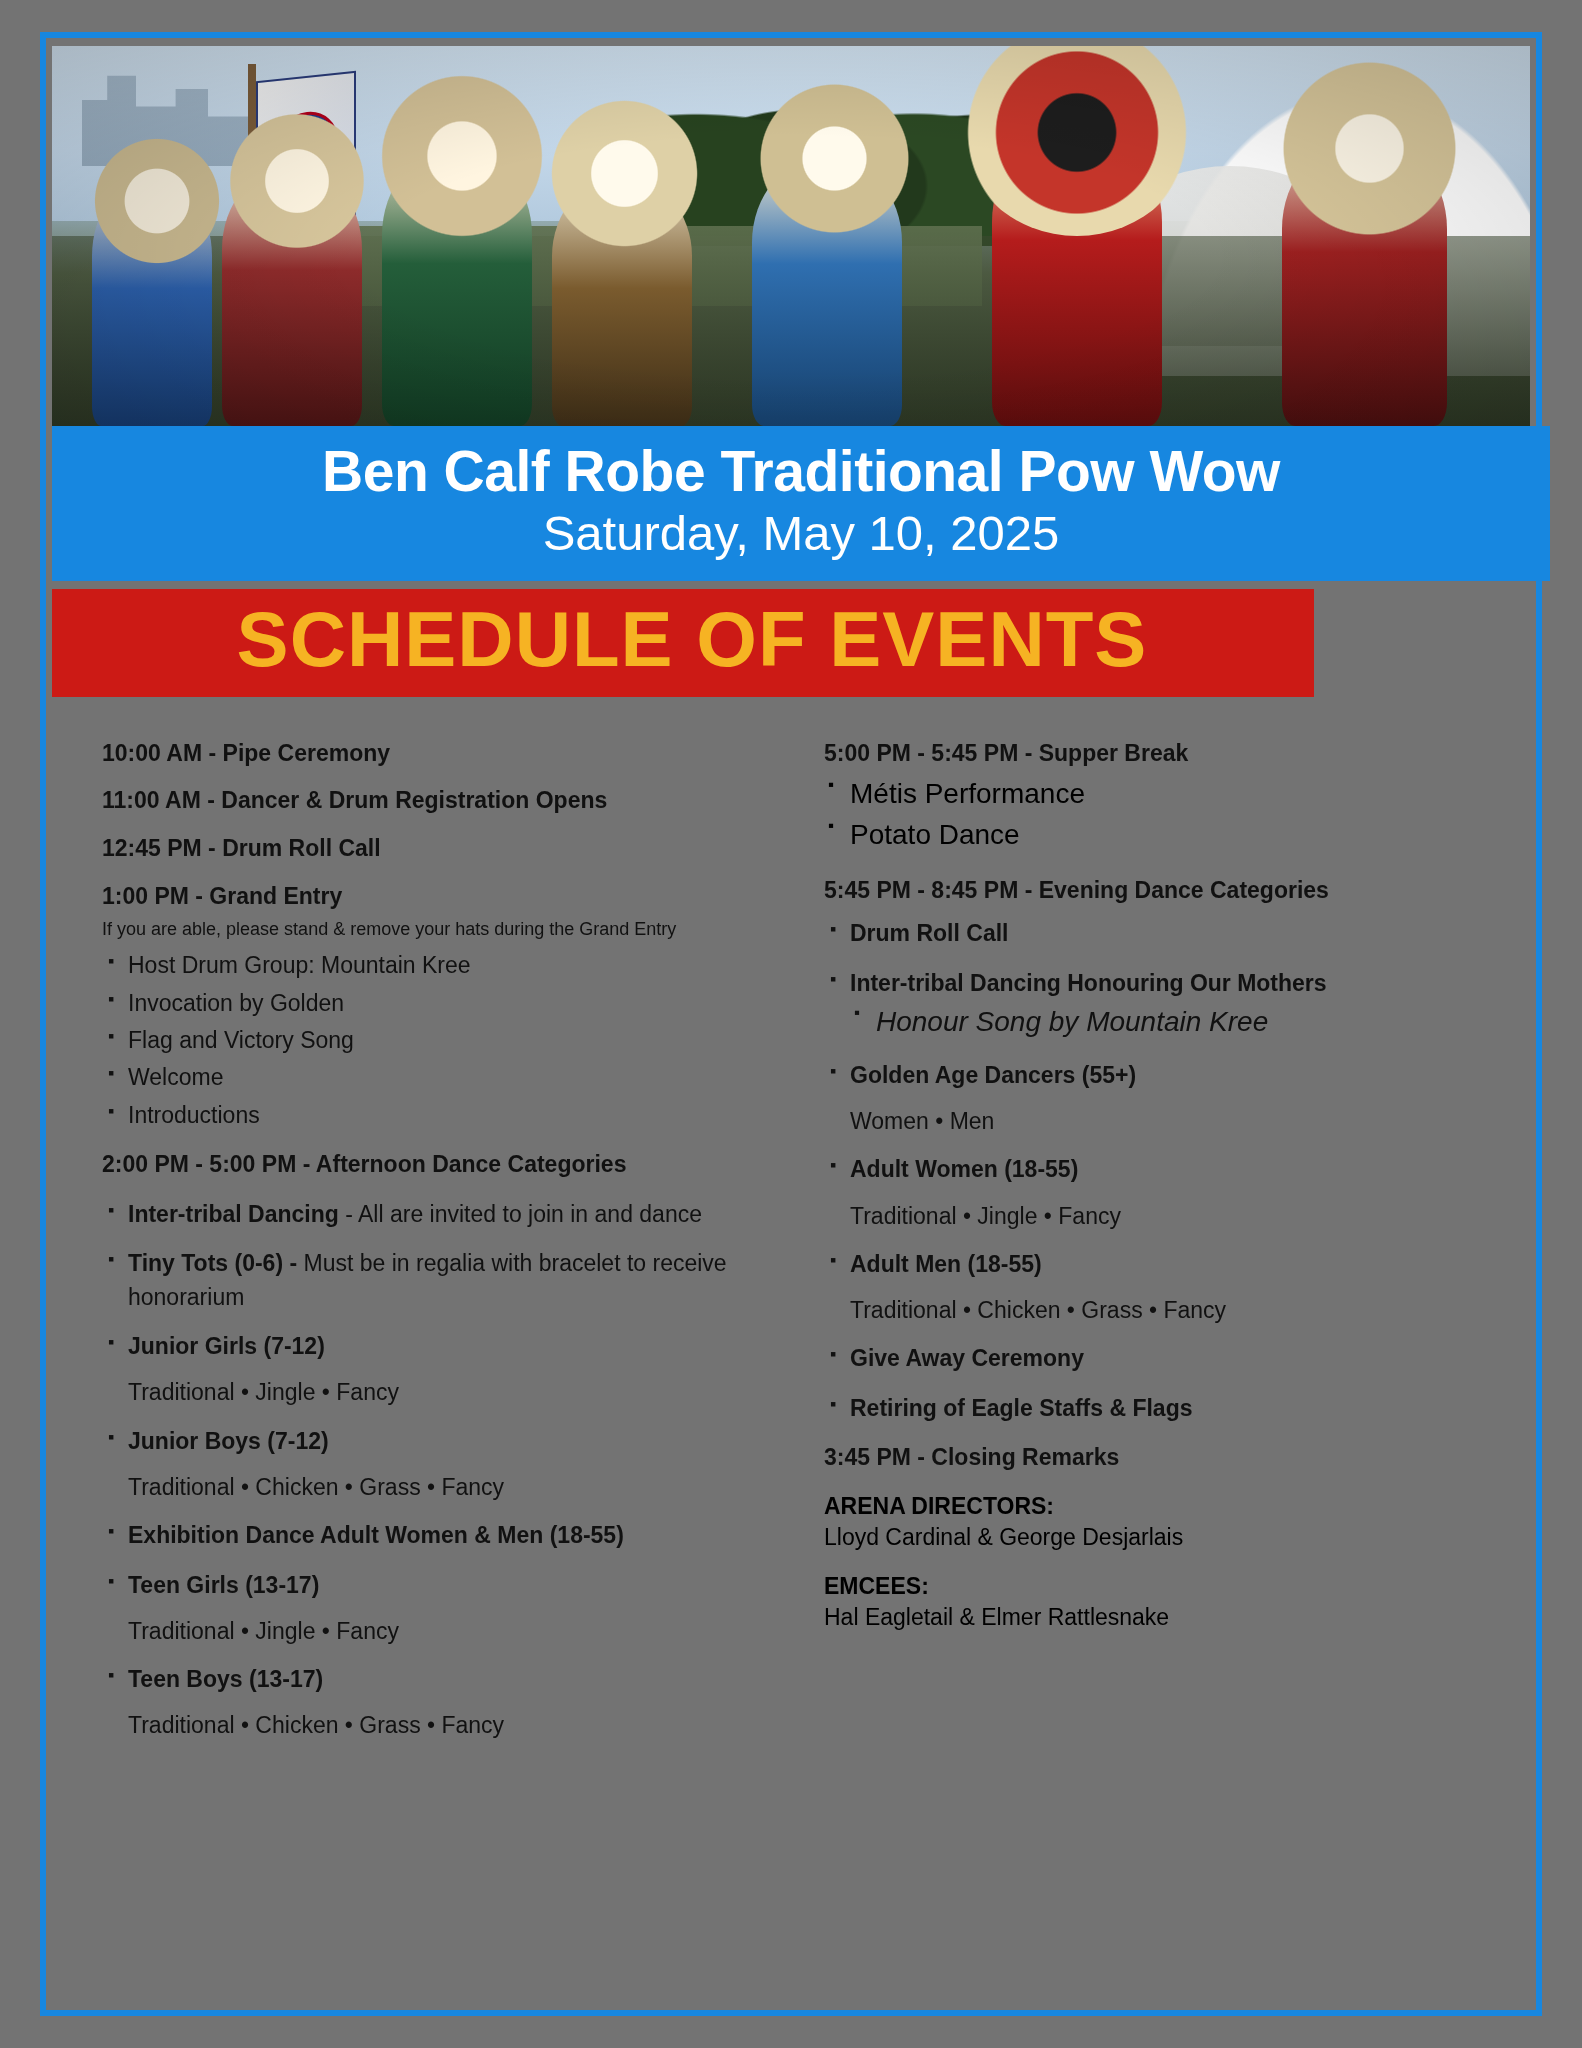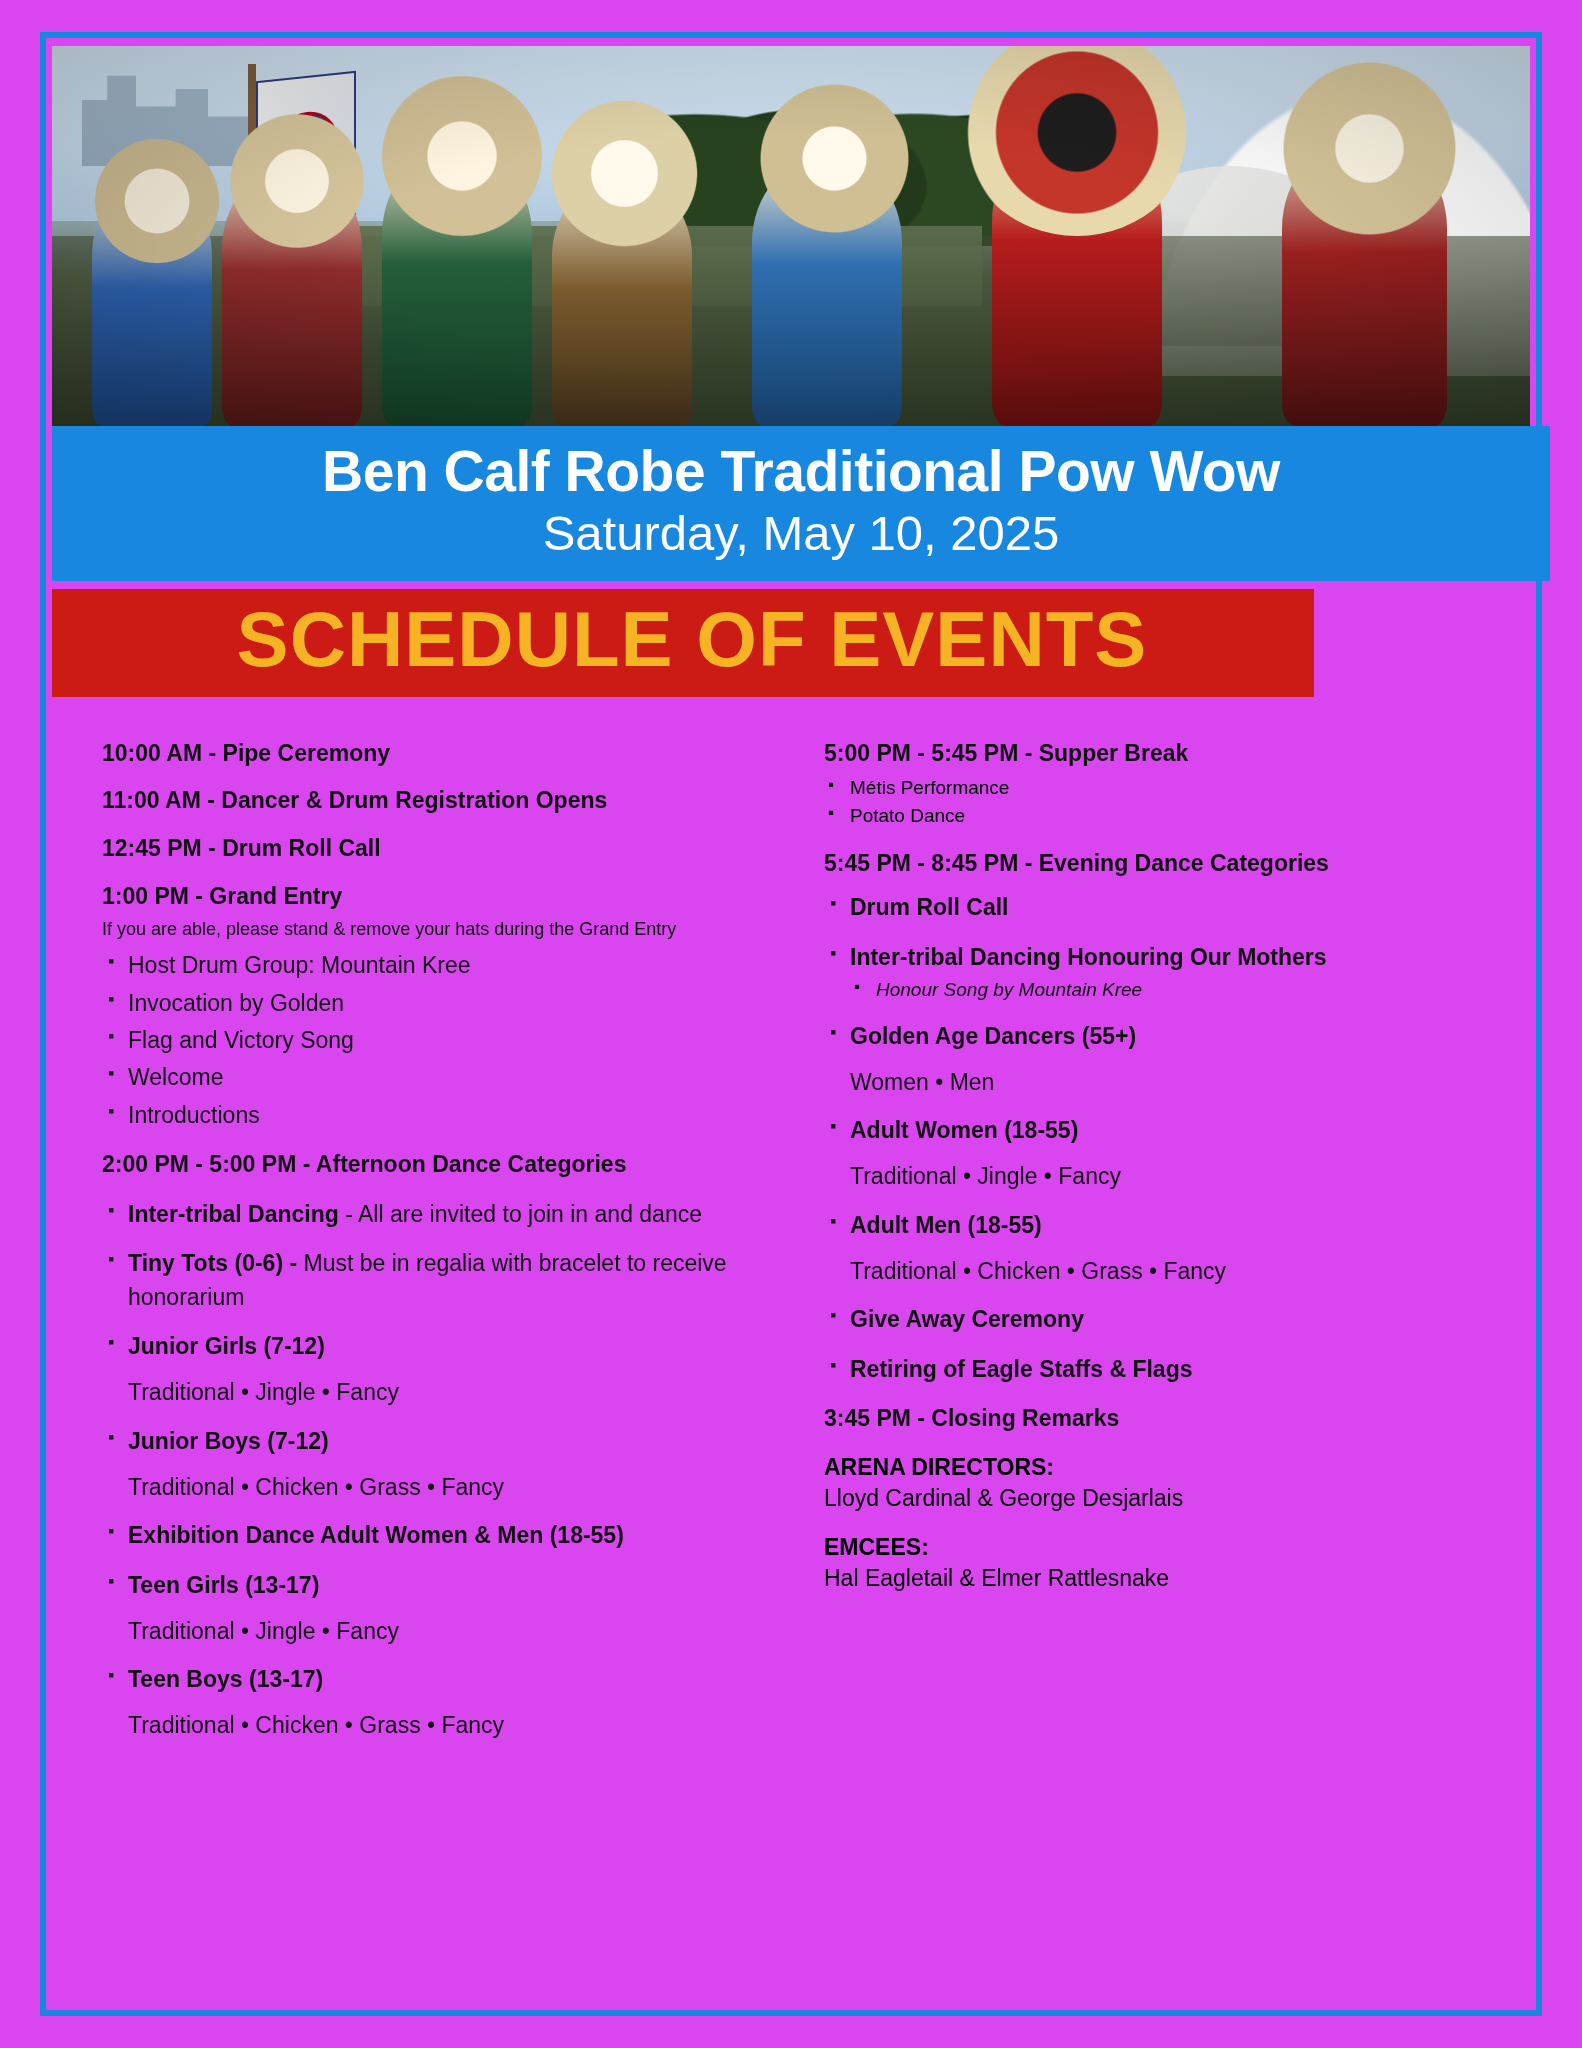--- a/index.html
+++ b/index.html
@@ -11,21 +11,21 @@
     width: 1582px;
     height: 2048px;
     font-family: "Liberation Sans", sans-serif;
     overflow: hidden;
   }
   .poster {
     position: relative;
     width: 1582px;
     height: 2048px;
     box-sizing: border-box;
-    background: #d946ef;
+    background: #737373;
     padding: 40px 46px 40px 46px;
   }
   .poster-frame {
     position: absolute;
     left: 40px;
     top: 32px;
     right: 40px;
     bottom: 32px;
     border: 6px solid #1787e0;
     box-sizing: border-box;
@@ -229,21 +229,21 @@
     margin-top: 13px;
   }
   ul.subbullets {
     list-style: none;
     margin: 2px 0 0 0;
     padding: 0;
   }
   ul.subbullets > li {
     position: relative;
     padding-left: 26px;
-    font-size: 19px;
+    font-size: 28px;
     line-height: 1.45;
   }
   ul.subbullets > li:before {
     content: "▪";
     position: absolute;
     left: 4px;
     top: -1px;
     font-size: 17px;
   }
   .italic { font-style: italic; }

